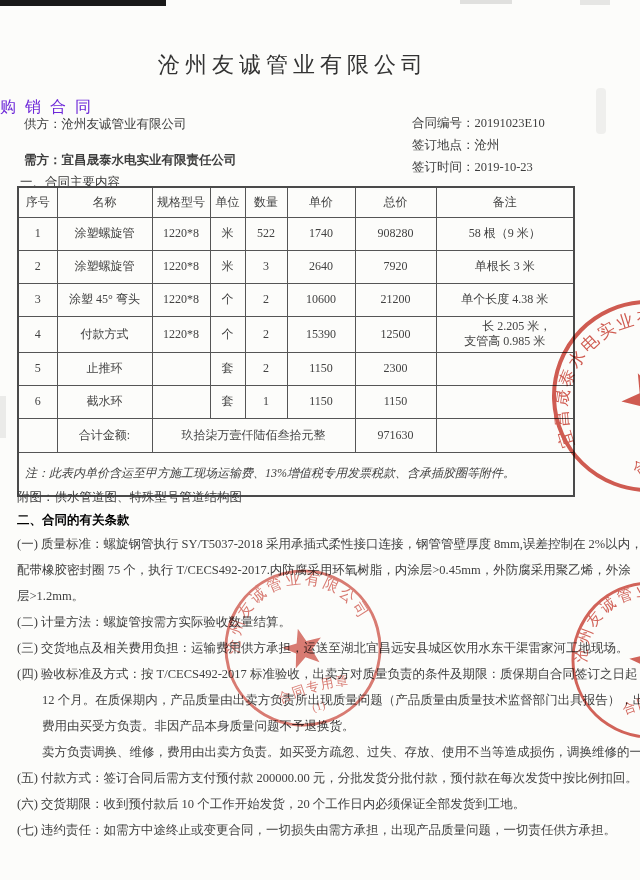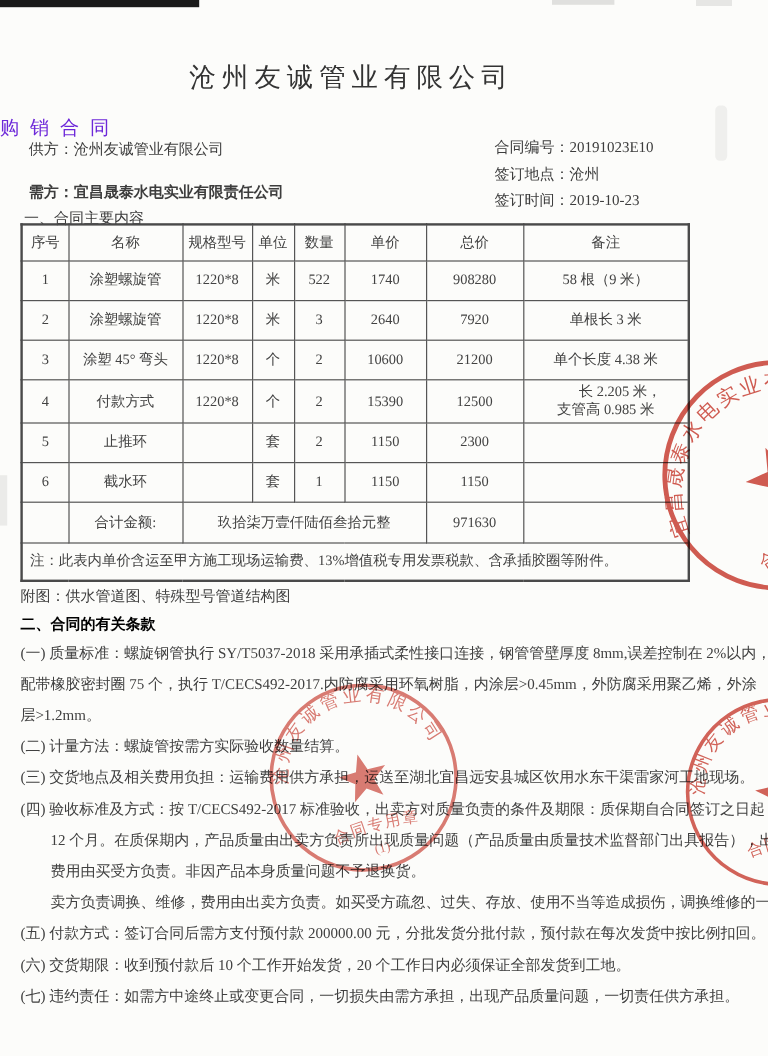--- a/index.html
+++ b/index.html
@@ -30,21 +30,21 @@
 
   table.items { position:absolute; top:186px; left:17px; width:556px;
     border-collapse:collapse; table-layout:fixed; border:2px solid #4a4a4a; }
   table.items th, table.items td {
     border:1px solid #555; font-size:12px; font-weight:normal;
     text-align:center; vertical-align:middle; color:#424242; padding:0 2px; overflow:hidden; }
   table.items tr.hdr { height:30px; }
   table.items tr.r { height:33px; }
   table.items tr.r4 { height:36px; }
   table.items tr.total { height:34px; }
-  table.items tr.noterow { height:32px; }
+  table.items tr.noterow { height:44px;font-style:italic; }
   table.items tr.noterow td { text-align:left; padding-left:6px; font-size:12px; }
   .remark2 { display:block; line-height:1.25; }
   .remark1 { display:block; line-height:1.25;margin-left:24px; }
 
   .attachment-line { position:absolute; top:489px; left:17px; font-size:12.5px; }
   .section2-title { position:absolute; top:512px; left:17px; font-size:12.5px; font-weight:bold; color:#000000; }
   .terms { position:absolute; top:531px; left:17px; width:620px; font-size:12.5px; color:#404040; }
   .terms .line { height:26px; line-height:26px; white-space:nowrap; }
   .terms .indent { padding-left:25px; }
 

